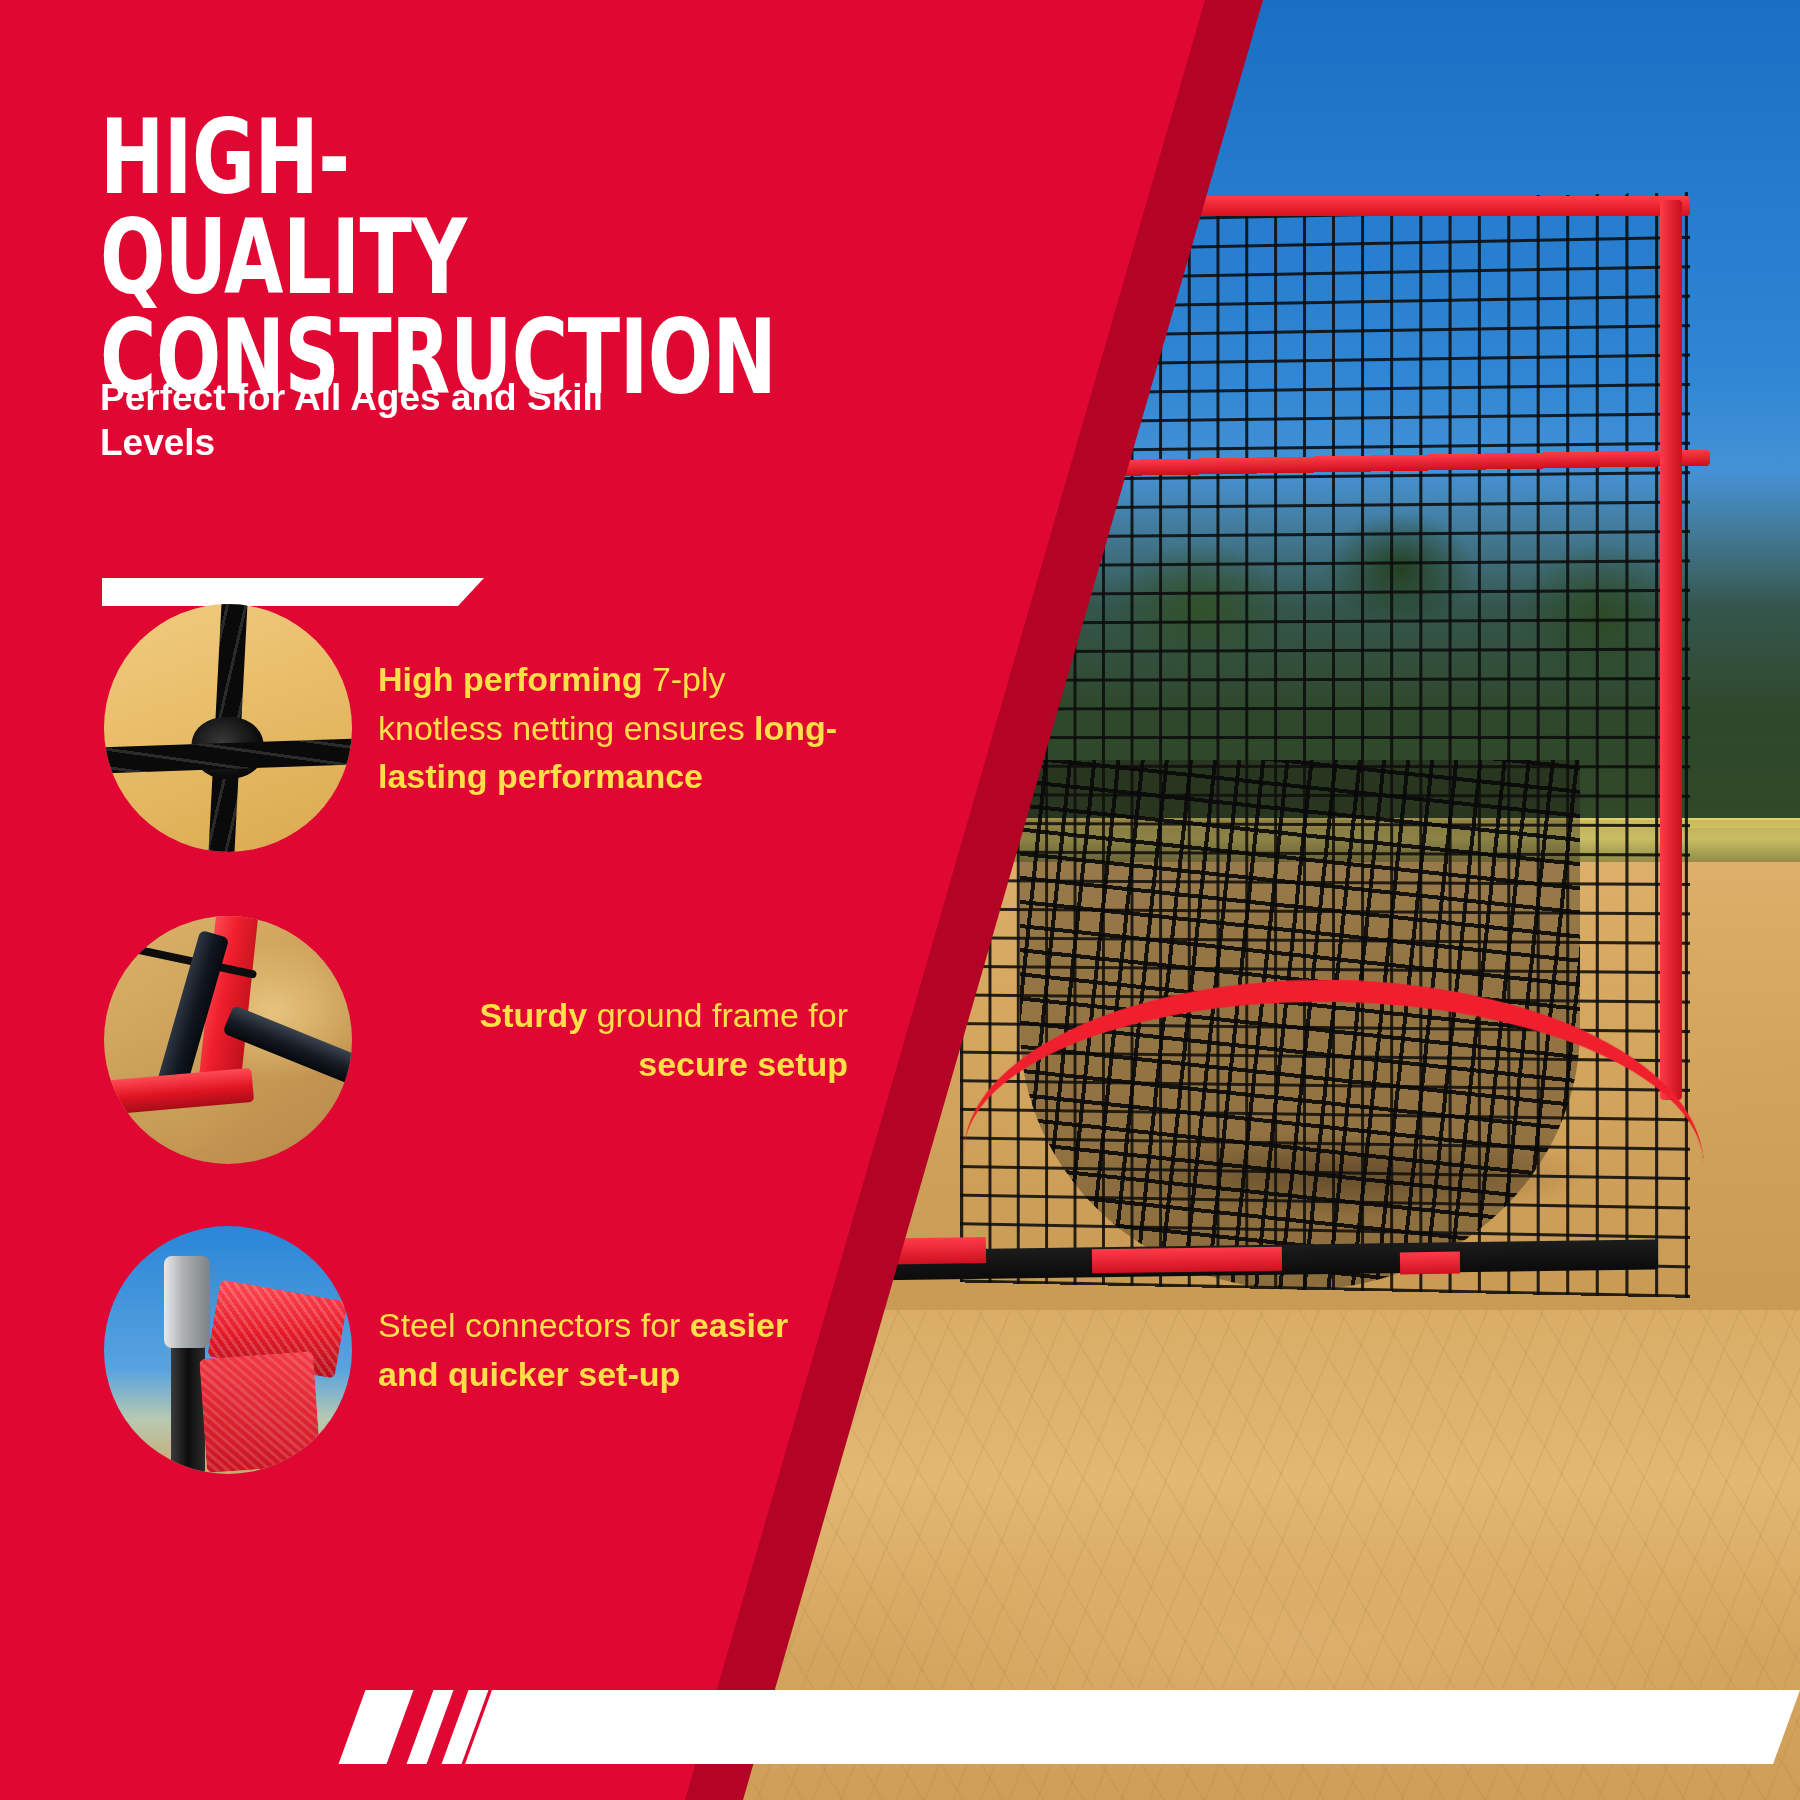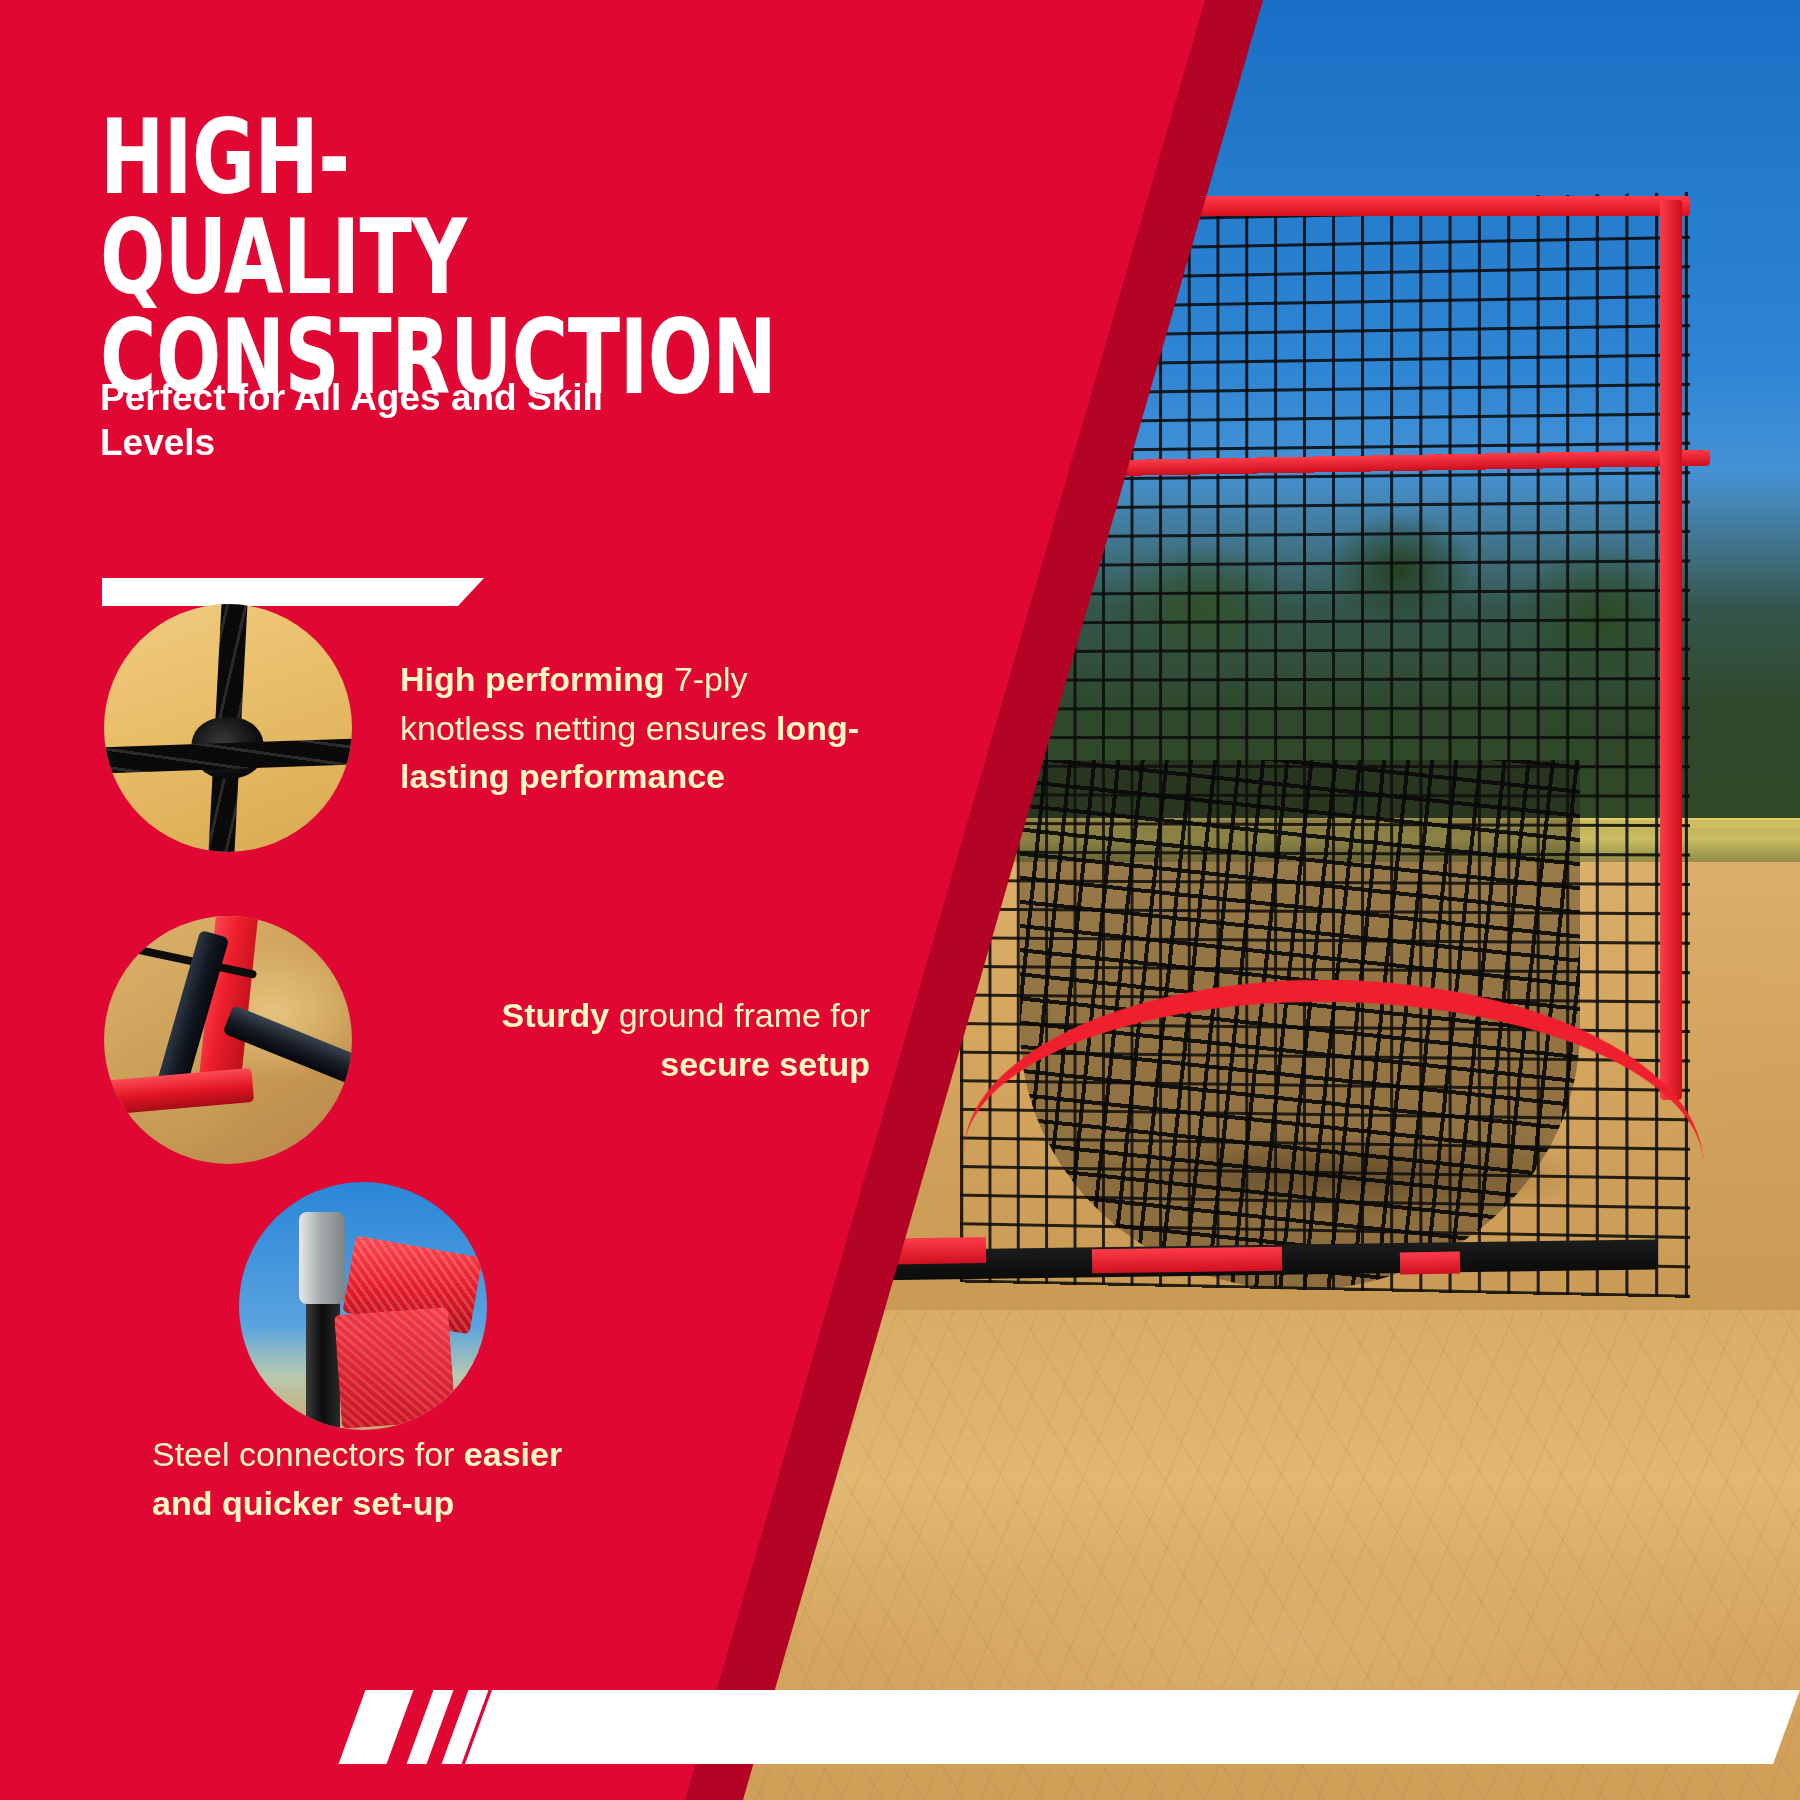--- a/index.html
+++ b/index.html
@@ -194,21 +194,21 @@
   }
 
   
   .feature{
     position:absolute;
     display:flex;
     align-items:center;
   }
   .f1{ left:104px; top:604px; }
   .f2{ left:104px; top:916px;text-align:right; }
-  .f3{ left:104px; top:1182px;flex-direction:column; }
+  .f3{ left:104px; top:1226px; }
 
   .f-circle{
     width:248px; height:248px;
     border-radius:50%;
     flex:0 0 248px;
     overflow:hidden;
     position:relative;
   }
 
   
@@ -308,22 +308,22 @@
     position:absolute; left:40%; top:52%;
     width:46%; height:46%;
     transform:rotate(-4deg);
     background:
       repeating-linear-gradient(45deg, rgba(255,255,255,.15) 0 3px, rgba(255,255,255,0) 3px 7px),
       linear-gradient(190deg,#f23b46 0%, #c9121f 100%);
     border-radius:6px;
   }
 
   .f-text{
-    margin-left:48px;
-    color:#fef9c3;
+    margin-left:26px;
+    color:#fde047;
     font-size:34px;
     line-height:1.44;
     max-width:470px;
     font-weight:400;
   }
   .f-text b{ font-weight:700; }
 
   
   .bottom-bar{
     position:absolute; left:0; top:1690px;

